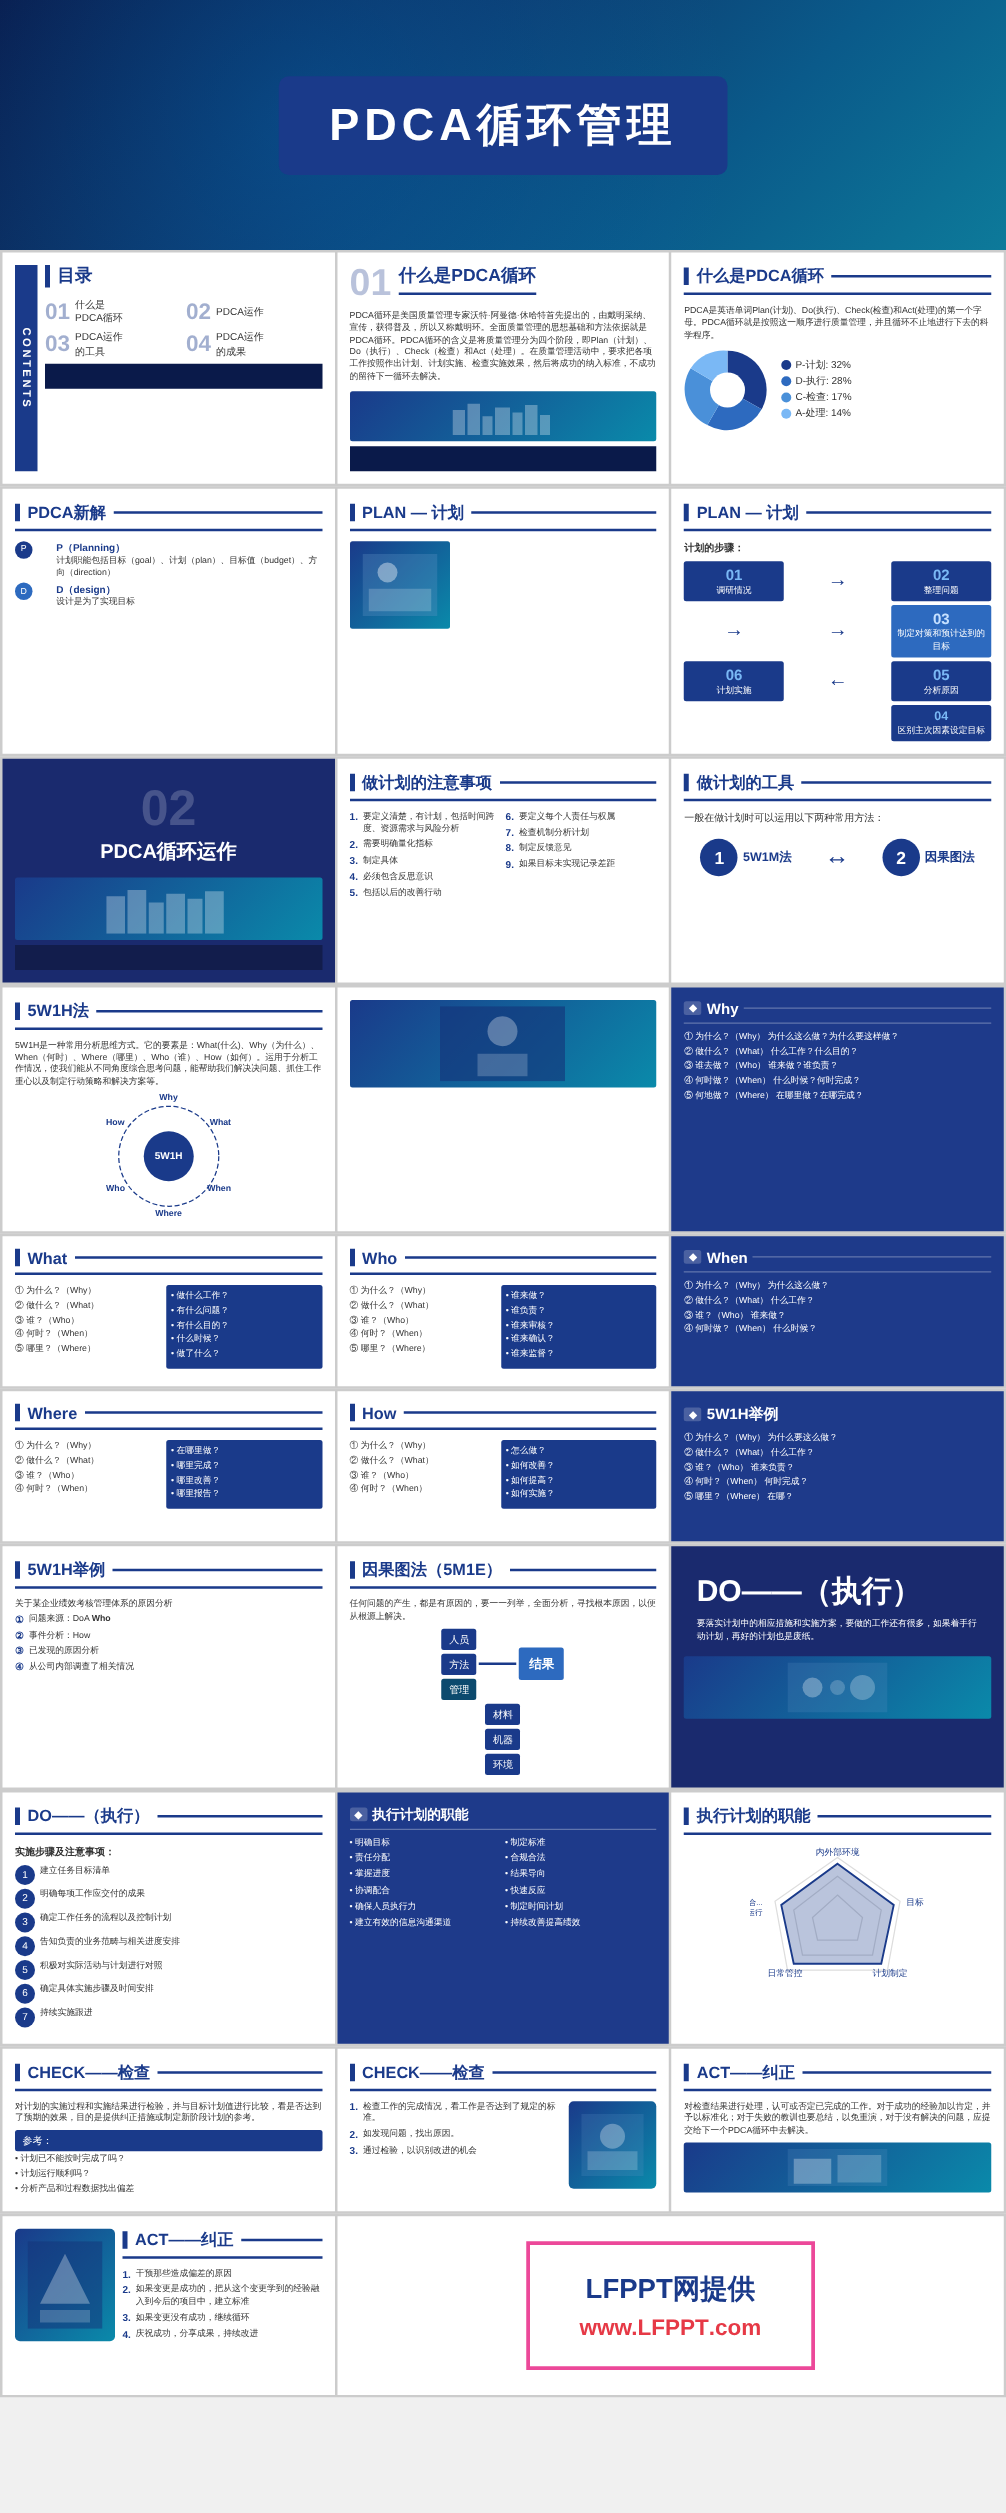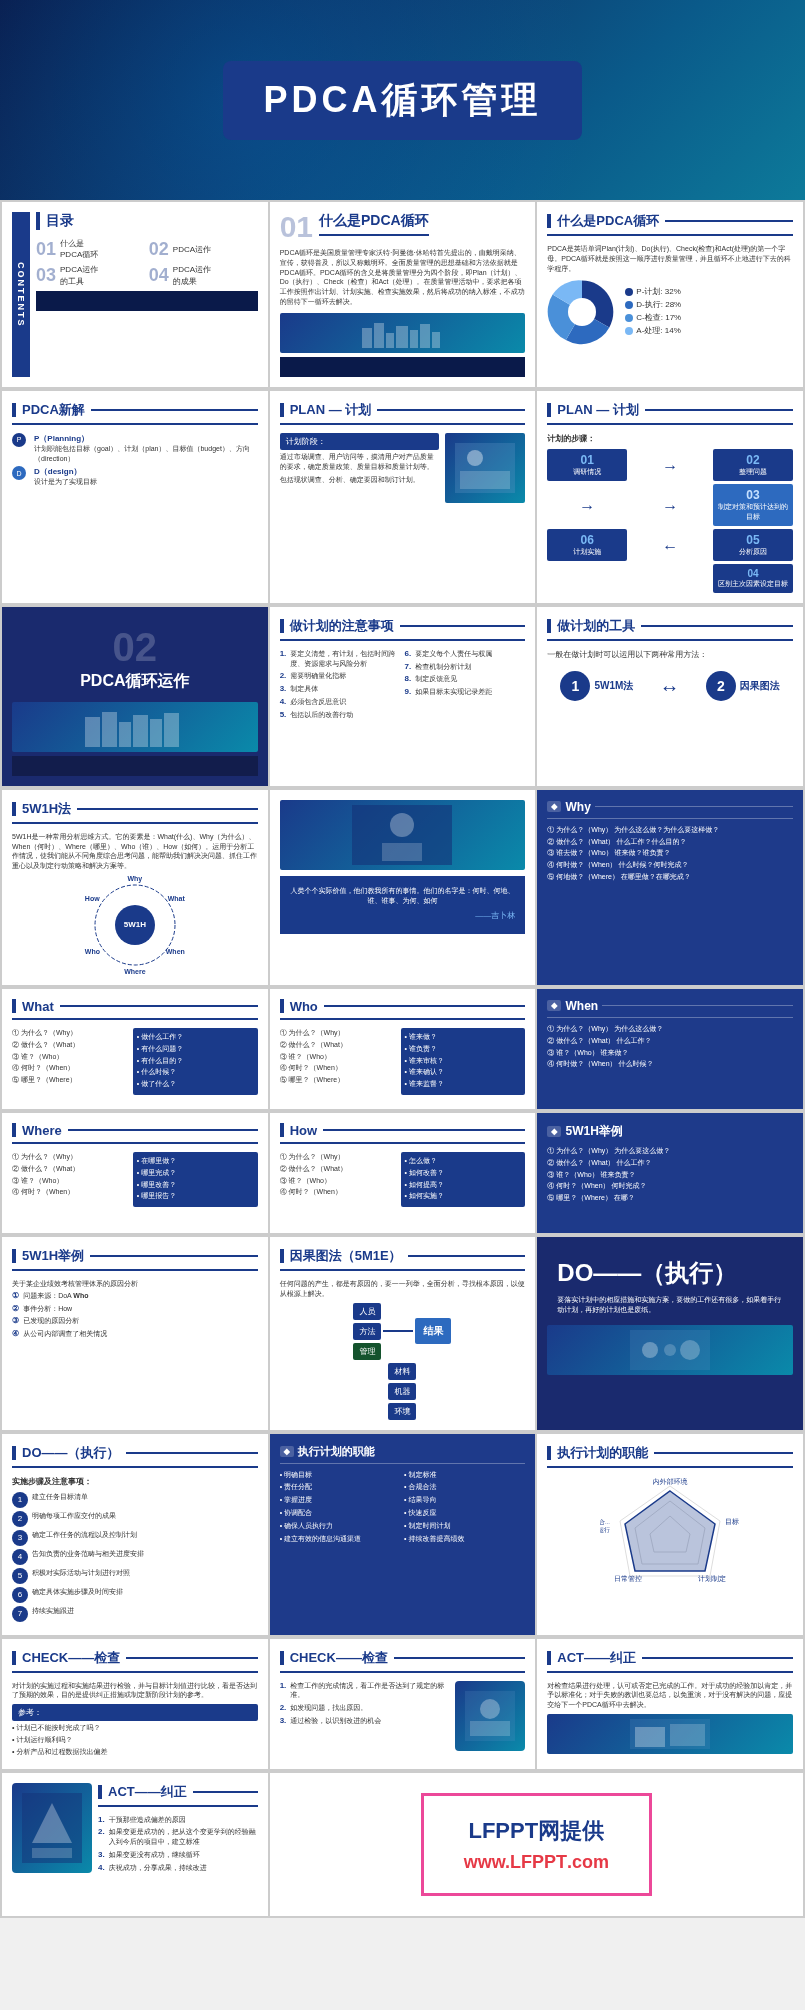--- a/index.html
+++ b/index.html
@@ -114,21 +114,21 @@
     .legend-dot {
       width: 8px;
       height: 8px;
       border-radius: 50%;
     }
 
     
     .list-item-row {
       display: flex;
       align-items: flex-start;
-      gap: 8px;
+      gap: 19px;
       margin-bottom: 3px;
       font-size: 8px;
     }
     .list-bullet {
       width: 14px;
       height: 14px;
       border-radius: 50%;
       background: #1a3a8a;
       color: white;
       display: flex;
@@ -357,25 +357,20 @@
     </div>
   </div>
 
   <div class="slide">
     <div class="slide-header">
       <div class="slide-header-bar"></div>
       <span class="slide-header-title">PLAN — 计划</span>
       <div class="slide-header-line"></div>
     </div>
     <div style="display:flex;gap:6px;">
-      <div style="flex:1;">
-        <div class="blue-box">计划阶段：</div>
-        <p class="tiny-text mb4">通过市场调查、用户访问等，摸清用户对产品质量的要求，确定质量政策、质量目标和质量计划等。</p>
-        <p class="tiny-text">包括现状调查、分析、确定要因和制订计划。</p>
-      </div>
       <div class="img-placeholder" style="width:80px;height:70px;flex-shrink:0;">
         <svg width="60" height="50" viewBox="0 0 60 50">
           <rect width="60" height="50" fill="rgba(100,150,200,0.3)"></rect>
           <circle cx="20" cy="15" r="8" fill="rgba(255,255,255,0.4)"></circle>
           <rect x="5" y="28" width="50" height="18" fill="rgba(255,255,255,0.2)"></rect>
         </svg>
       </div>
     </div>
   </div>
 
@@ -540,24 +535,20 @@
   </div>
 
   <div class="slide">
     <div class="img-placeholder" style="height:70px;margin-bottom:6px;">
       <svg width="100" height="60" viewBox="0 0 100 60">
         <rect width="100" height="60" fill="rgba(20,50,120,0.6)"></rect>
         <circle cx="50" cy="20" r="12" fill="rgba(255,255,255,0.3)"></circle>
         <rect x="30" y="38" width="40" height="18" fill="rgba(255,255,255,0.2)"></rect>
       </svg>
     </div>
-    <div class="quote-box">
-      <p class="tiny-text white">人类个个实际价值，他们教我所有的事情。他们的名字是：何时、何地、谁、谁事、为何、如何</p>
-      <p style="font-size:8px;color:#7ab8f5;margin-top:4px;text-align:right;">——吉卜林</p>
-    </div>
   </div>
 
   <div class="slide slide-blue">
     <div style="display:flex;align-items:center;gap:4px;margin-bottom:6px;border-bottom:1px solid rgba(255,255,255,0.3);padding-bottom:4px;">
       <div style="background:rgba(255,255,255,0.2);color:white;padding:1px 4px;font-size:8px;font-weight:bold;border-radius:2px;">◆</div>
       <span style="color:white;font-size:12px;font-weight:bold;">Why</span>
       <div style="flex:1;height:1px;background:rgba(255,255,255,0.3);"></div>
     </div>
     <div>
       <div class="tiny-text white mb2">① 为什么？（Why） 为什么这么做？为什么要这样做？</div>
@@ -729,21 +720,21 @@
       <div class="slide-header-bar"></div>
       <span class="slide-header-title">因果图法（5M1E）</span>
       <div class="slide-header-line"></div>
     </div>
     <p class="tiny-text mb4">任何问题的产生，都是有原因的，要一一列举，全面分析，寻找根本原因，以便从根源上解决。</p>
 
     <div style="display:flex;align-items:center;justify-content:center;gap:2px;">
       <div style="display:flex;flex-direction:column;gap:3px;">
         <div style="background:#1a3a8a;color:white;padding:3px 6px;font-size:8px;border-radius:2px;text-align:center;">人员</div>
         <div style="background:#1a3a8a;color:white;padding:3px 6px;font-size:8px;border-radius:2px;text-align:center;">方法</div>
-        <div style="background:#14532d;color:white;padding:3px 6px;font-size:8px;border-radius:2px;text-align:center;">管理</div>
+        <div style="background:#0c4a6e;color:white;padding:3px 6px;font-size:8px;border-radius:2px;text-align:center;">管理</div>
       </div>
       <div style="width:30px;height:2px;background:#1a3a8a;"></div>
       <div style="background:#2d6abf;color:white;padding:6px 8px;font-size:10px;border-radius:2px;font-weight:bold;">结果</div>
     </div>
     <div style="display:flex;align-items:center;justify-content:center;gap:2px;margin-top:3px;">
       <div style="display:flex;flex-direction:column;gap:3px;">
         <div style="background:#1a3a8a;color:white;padding:3px 6px;font-size:8px;border-radius:2px;text-align:right;">材料</div>
         <div style="background:#1a3a8a;color:white;padding:3px 6px;font-size:8px;border-radius:2px;text-align:center;">机器</div>
         <div style="background:#1a3a8a;color:white;padding:3px 6px;font-size:8px;border-radius:2px;text-align:center;">环境</div>
       </div>

